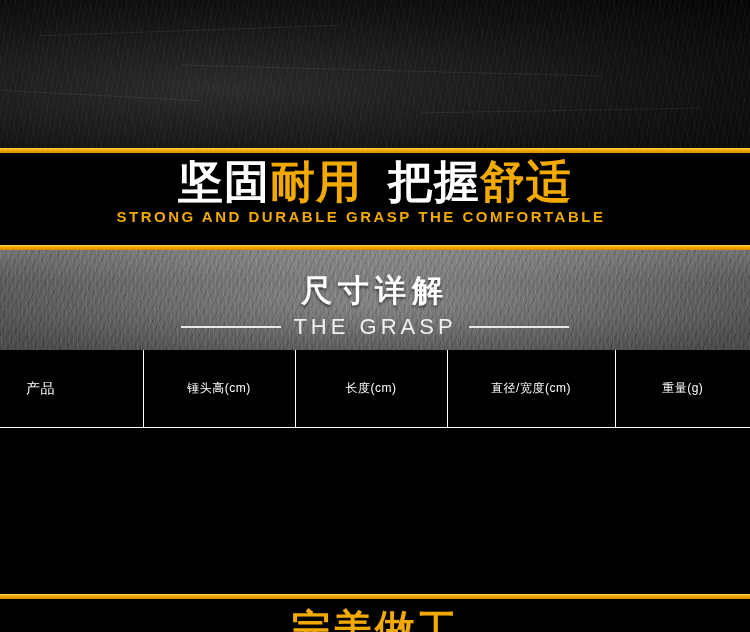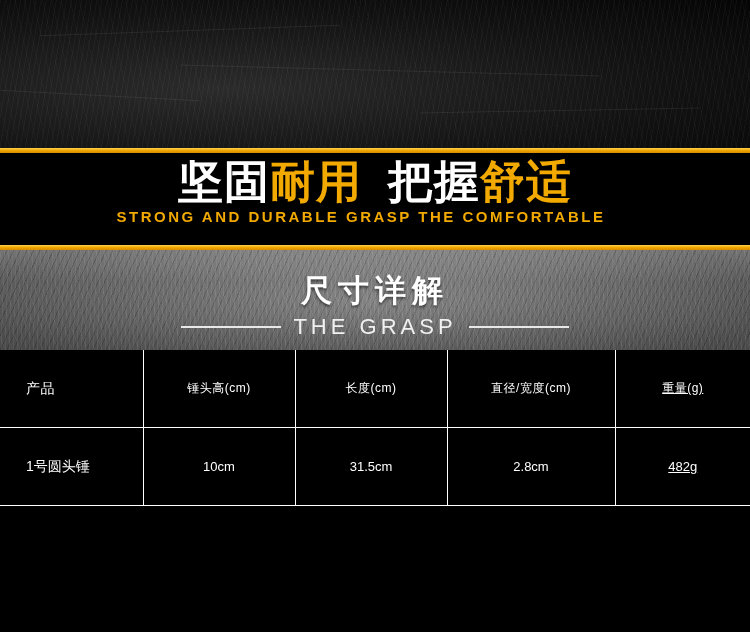--- a/index.html
+++ b/index.html
@@ -159,21 +159,21 @@
     border-right: 1px solid #ffffff;
     border-bottom: 1px solid #ffffff;
     color: #ffffff;
     text-align: center;
     font-family: "Liberation Sans", sans-serif;
     font-size: 13px;
     height: 45px;
     vertical-align: middle;
     padding: 16px;
   }
-  table.size-table tr td:last-child { border-right: none; text-decoration: underline; }
+  table.size-table tr td:last-child { border-right: none; }
   table.size-table tr:last-child td { border-bottom: 1px solid #ffffff; }
   table.size-table thead td {
     font-size: 12px;
     letter-spacing: 0.5px;
   }
   table.size-table td.first-col {
     font-size: 14px;
   }
   table.size-table thead td.first-col,
   table.size-table tbody td.first-col {
@@ -249,25 +249,22 @@
       <thead>
         <tr>
           <td class="first-col">产品</td>
           <td>锤头高(cm)</td>
           <td>长度(cm)</td>
           <td>直径/宽度(cm)</td>
           <td>重量(g)</td>
         </tr>
       </thead>
       <tbody>
-        <tr>
-          <td class="first-col">1号圆头锤</td>
-          <td>10cm</td>
-          <td>31.5cm</td>
-          <td>2.8cm</td>
-          <td>482g</td>
-        </tr>
       </tbody>
     </table>
   </div>
 
+  <div class="bottom-band">
+    <div class="bottom-rule"></div>
+    <div class="bottom-text">完美做工</div>
+  </div>
 
 </div>
 
 </body></html>

